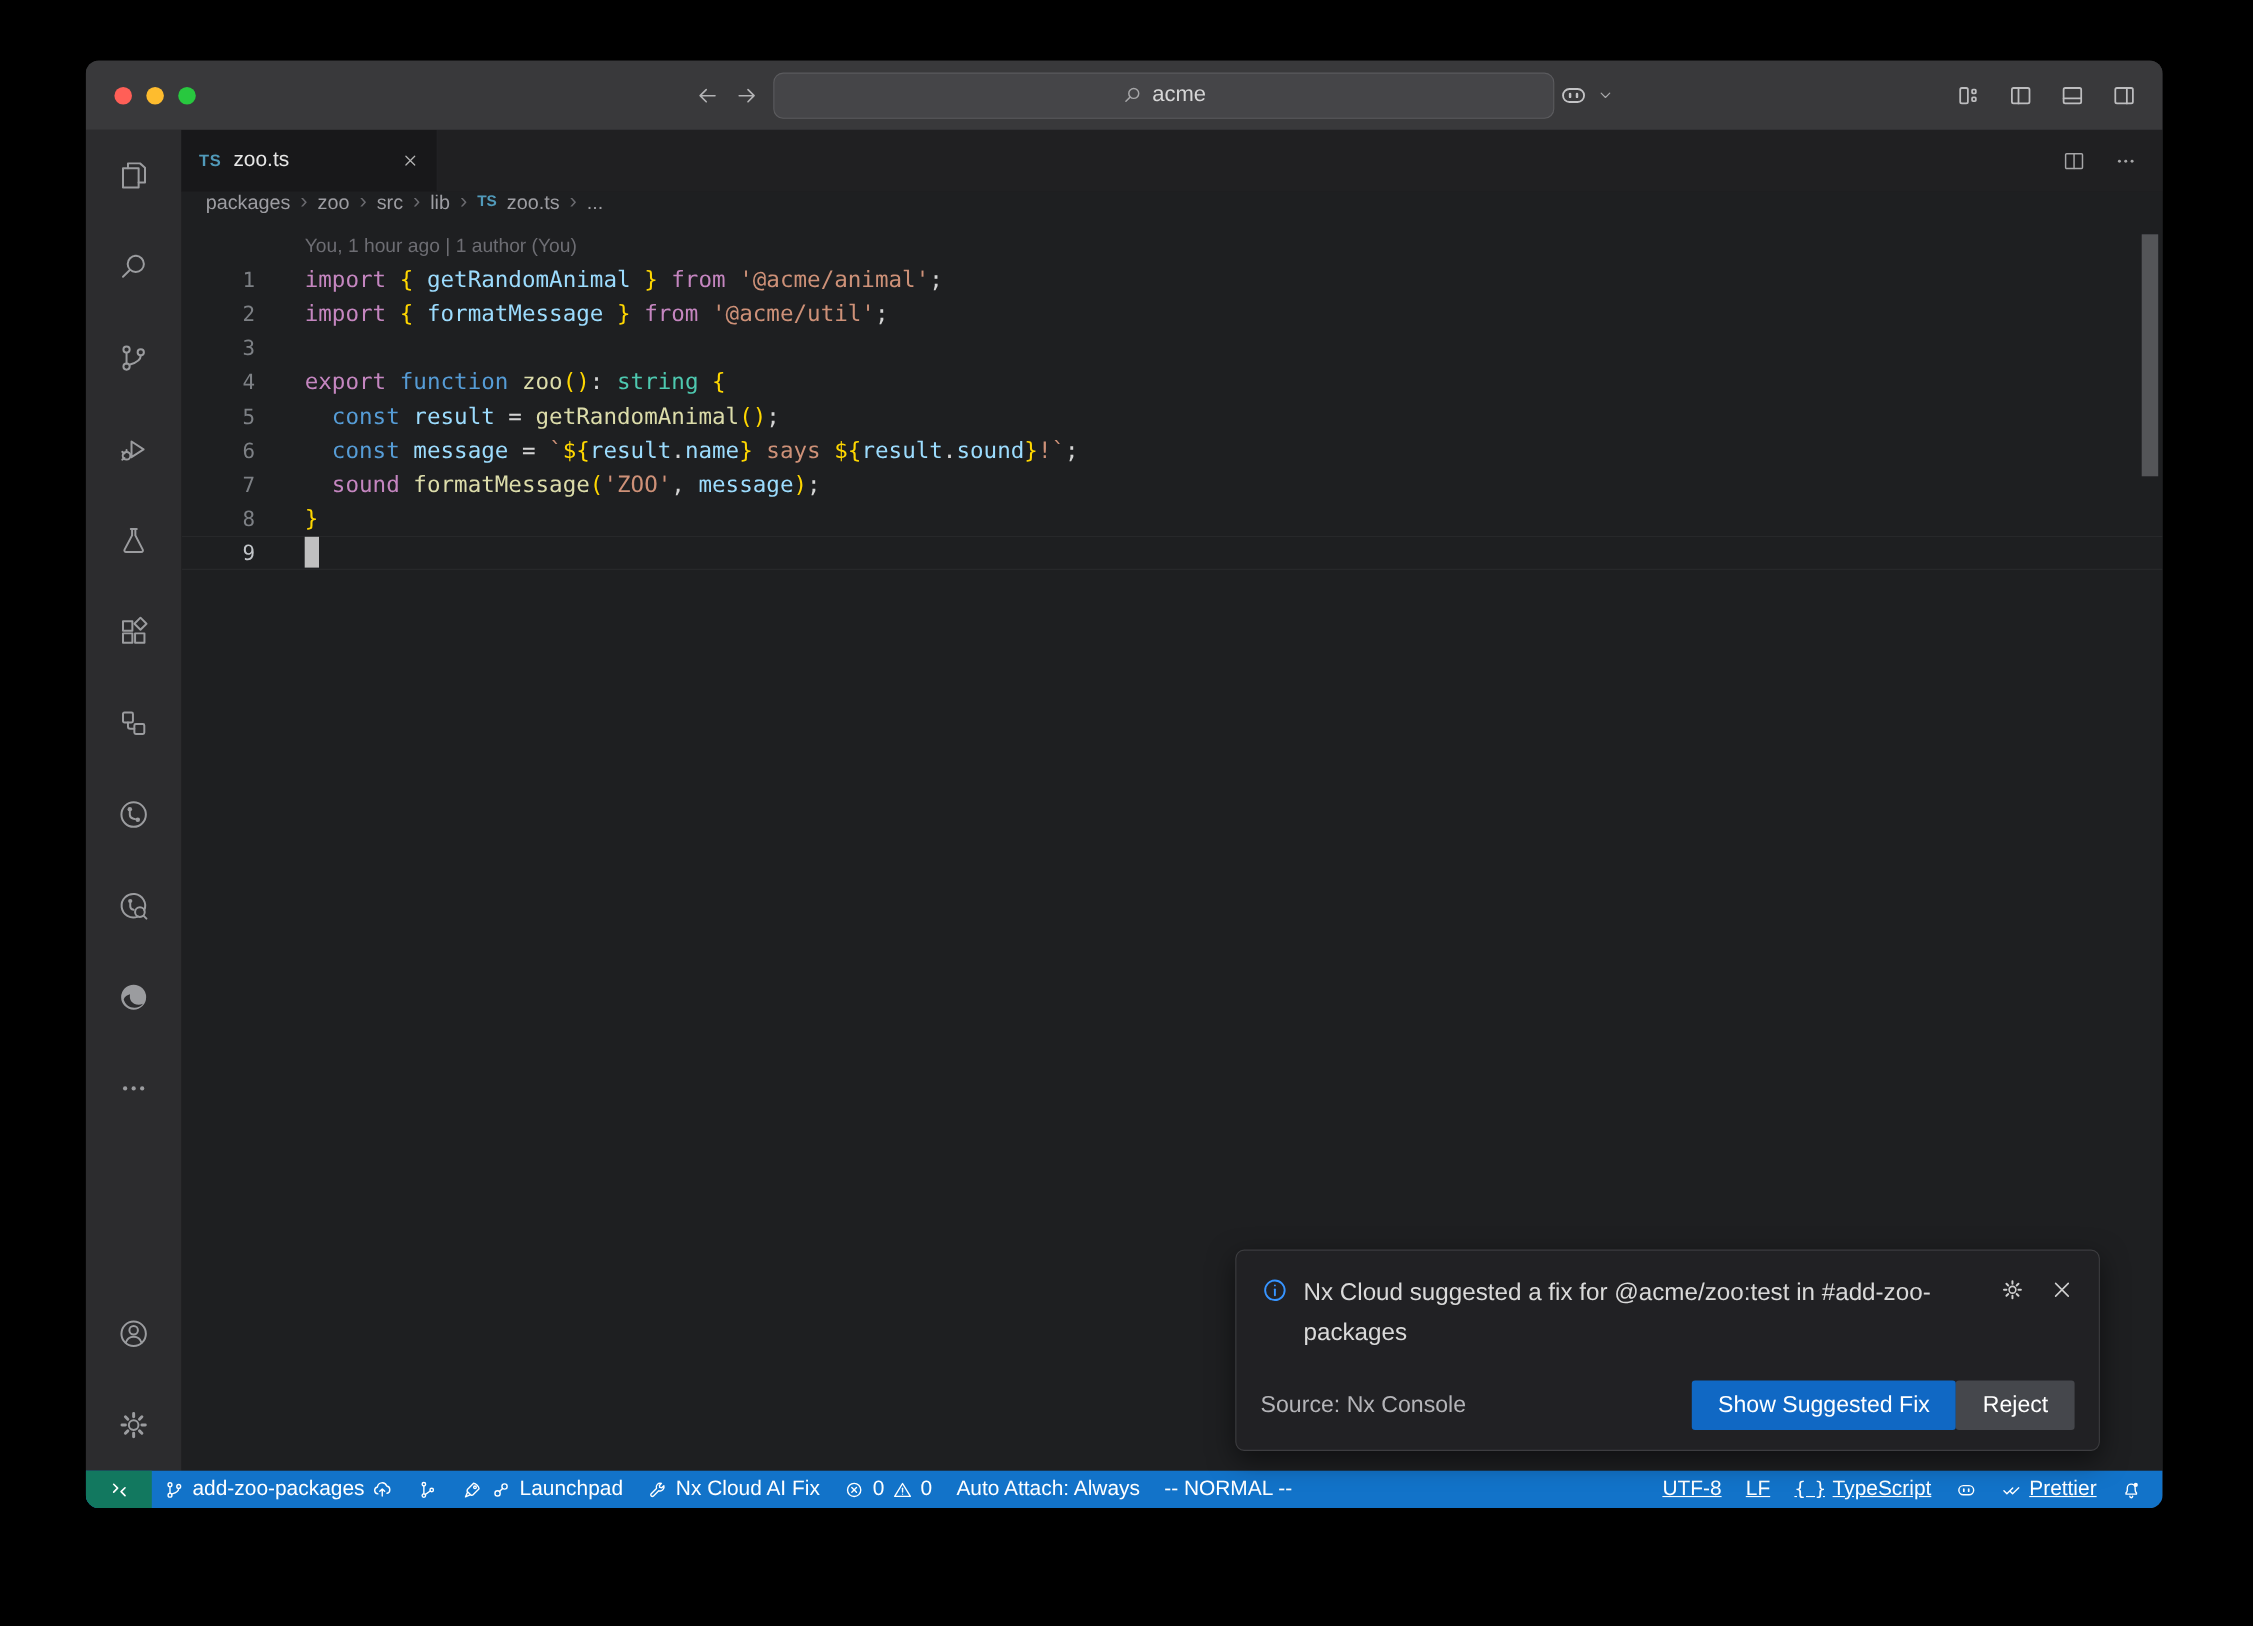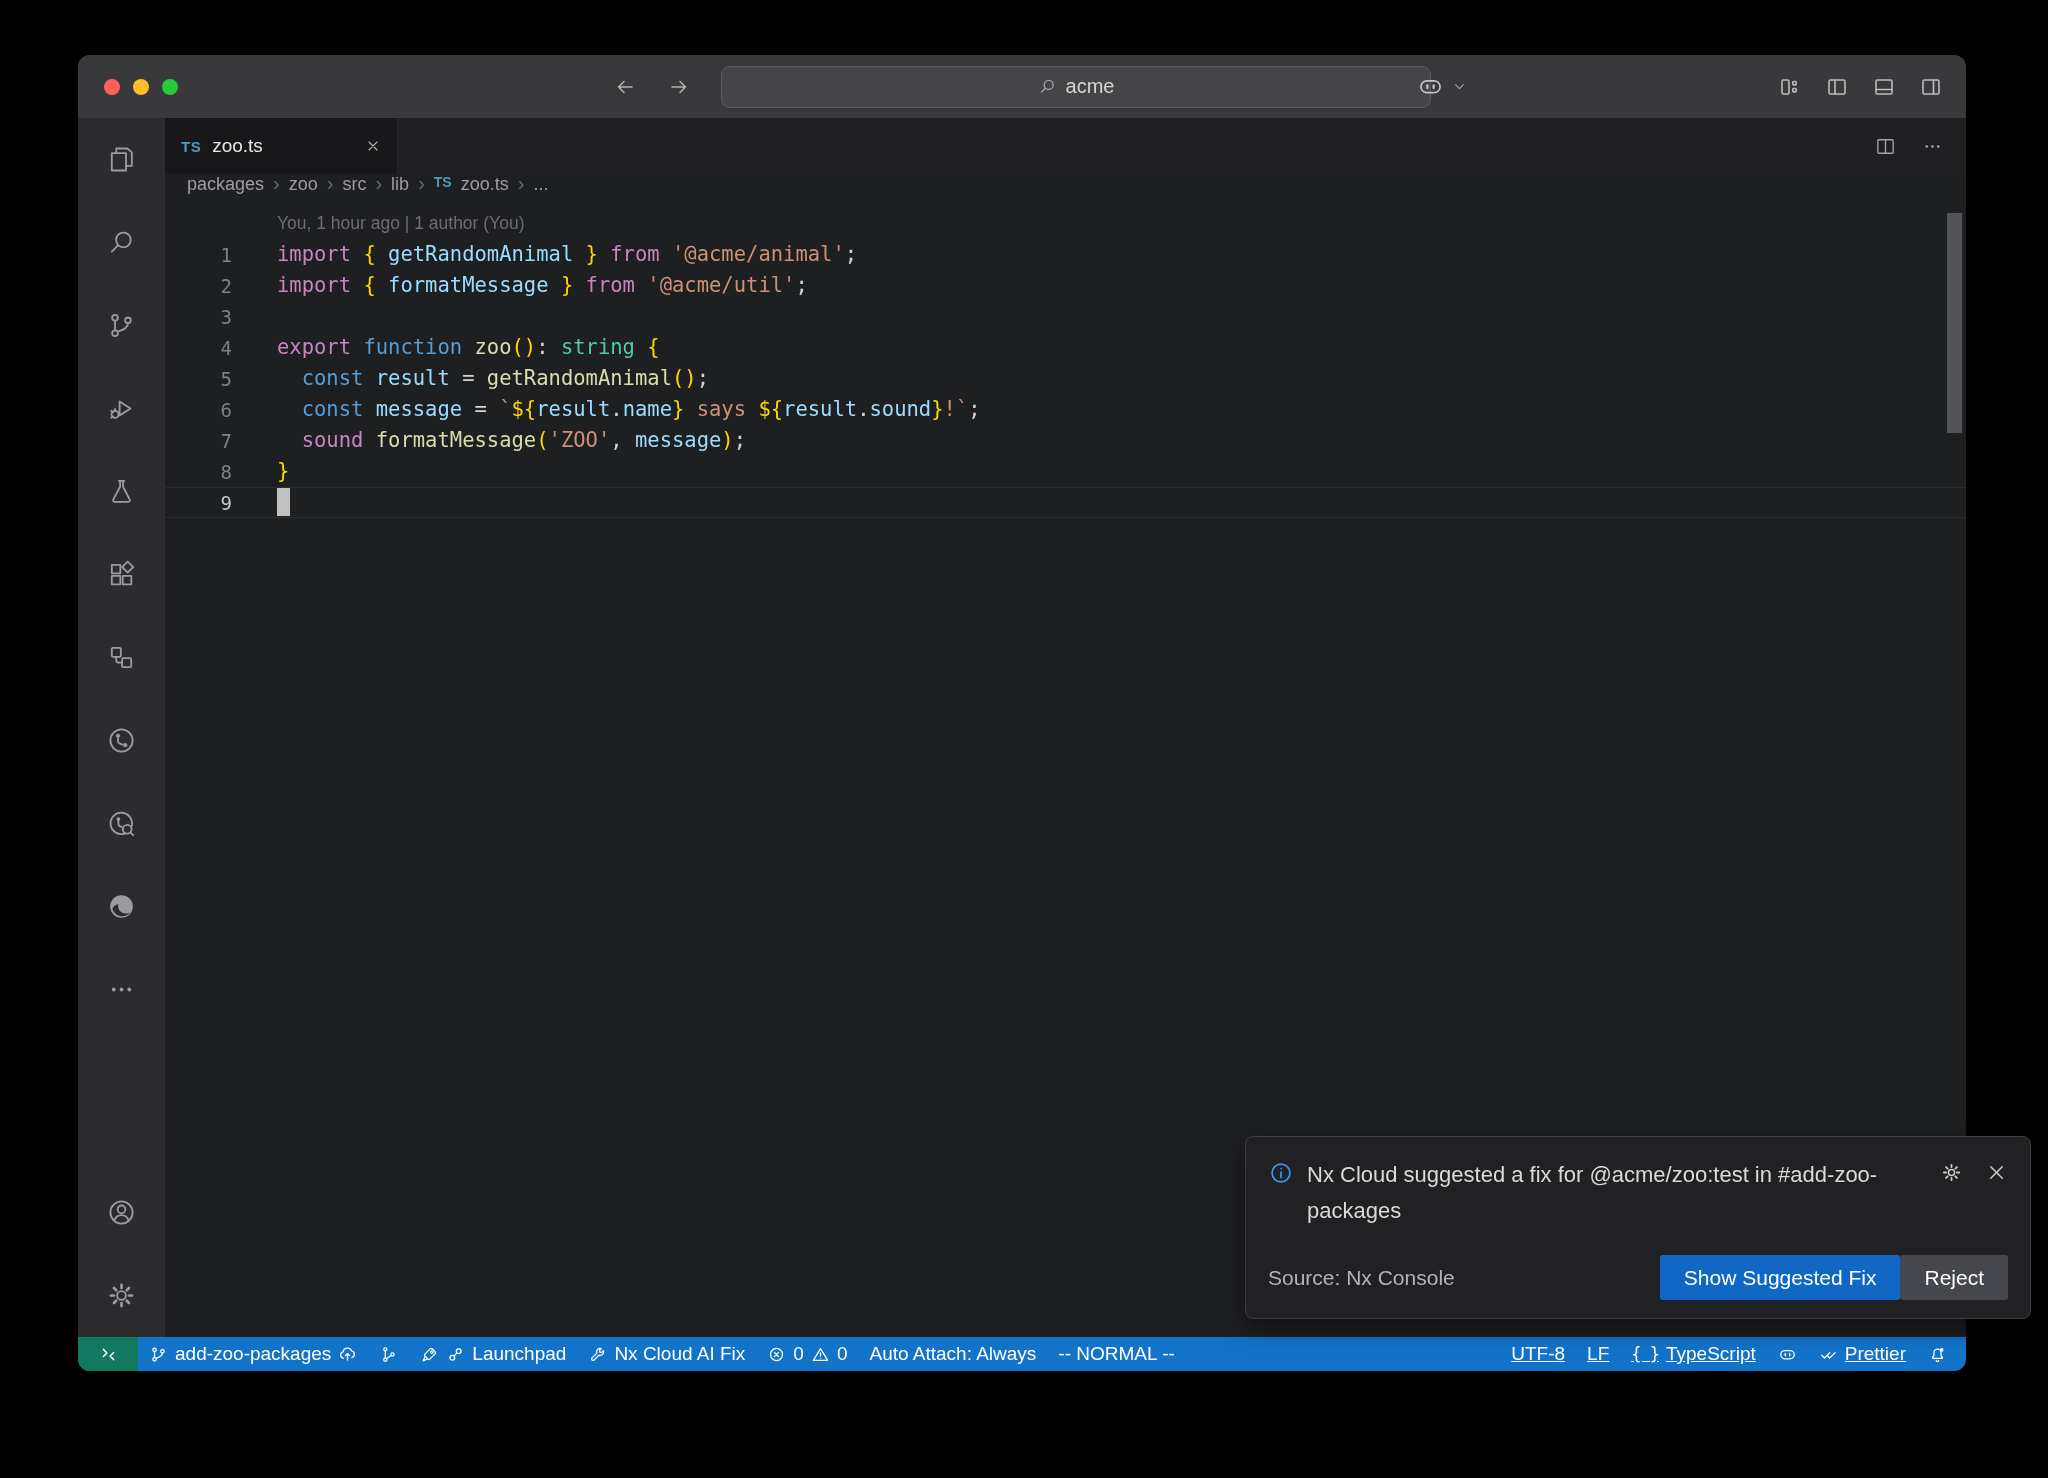--- a/index.html
+++ b/index.html
@@ -10,21 +10,21 @@
   
   .window{position:absolute;left:78px;top:55px;width:1888px;height:1316px;border-radius:12px;
           background:#1e1f21;overflow:hidden;display:flex;flex-direction:column;
           box-shadow:inset 0 0 0 1px rgba(255,255,255,.07);}
 
   
   .titlebar{position:relative;height:63px;flex:0 0 63px;background:#39393b;}
   .traffic{position:absolute;left:26px;top:0;height:100%;display:flex;align-items:center;gap:13px;}
   .light{width:16px;height:16px;border-radius:50%;}
   .nav-center{position:absolute;left:50%;top:0;height:100%;transform:translateX(-50%);
-              display:flex;align-items:center;gap:30px;}
+              display:flex;align-items:center;gap:12px;}
   .nav-arrow{color:#b3b3b5;}
   .nav-arrow svg{width:24px;height:24px;}
   .searchbox{width:708px;height:40px;border-radius:9px;background:#454548;border:1px solid #5b5b5e;
              display:flex;align-items:center;justify-content:center;gap:9px;color:#d6d6d6;font-size:20px;}
   .searchbox svg{width:19px;height:19px;color:#a6a6a8;stroke-width:1.7;}
   .copilot-group{position:absolute;left:1339px;top:0;height:100%;display:flex;align-items:center;gap:7px;color:#c3c3c5;}
   .copilot-group .cp svg{width:27px;height:27px;}
   .copilot-group .ch svg{width:17px;height:17px;color:#a9a9ab;}
   .layout-icons{position:absolute;right:23px;top:0;height:100%;display:flex;align-items:center;gap:23px;color:#bdbdbf;}
   .layout-icons svg{width:24px;height:24px;stroke-width:1.6;}
@@ -70,21 +70,21 @@
   .statusbar{height:34px;flex:0 0 34px;background:var(--c-statusbar_bg);display:flex;align-items:center;
              color:#fff;font-size:19px;white-space:nowrap;}
   .remote{width:60px;height:100%;background:var(--c-remote_bg);display:flex;align-items:center;justify-content:center;}
   .remote svg{width:19px;height:19px;stroke-width:1.9;}
   .sb-item{display:flex;align-items:center;gap:7px;padding:0 11px;height:100%;}
   .sb-item svg{width:19px;height:19px;stroke-width:1.6;}
   .sb-right{margin-left:auto;display:flex;align-items:flex-start;height:100%;padding-right:8px;text-decoration:underline;}
   .txt-ico{font-family:"DejaVu Sans Mono",monospace;font-size:17px;letter-spacing:-1px;}
 
   
-  .toast{position:absolute;left:1245px;top:1136px;width:786px;height:183px;background:#212124;
+  .toast{position:absolute;left:1123px;top:1136px;width:786px;height:183px;background:#212124;
          border:1px solid #3d3d40;border-radius:8px;box-shadow:0 8px 24px rgba(0,0,0,.5);
          display:flex;flex-direction:column;padding:20px 22px 18px 22px;box-sizing:border-box;}
   .toast-row1{display:flex;align-items:flex-start;gap:13px;}
   .toast-info{color:var(--c-info_icon);margin-top:3px;}
   .toast-info svg{width:26px;height:26px;stroke-width:1.6;}
   .toast-msg{flex:1;color:#dadada;font-size:22px;line-height:36px;}
   .toast-acts{display:flex;align-items:center;gap:22px;color:#cfcfcf;margin-top:4px;}
   .toast-acts svg{width:23px;height:23px;stroke-width:1.5;}
   .toast-row2{margin-top:auto;display:flex;align-items:center;}
   .toast-src{color:#b4b4b8;font-size:21px;}

